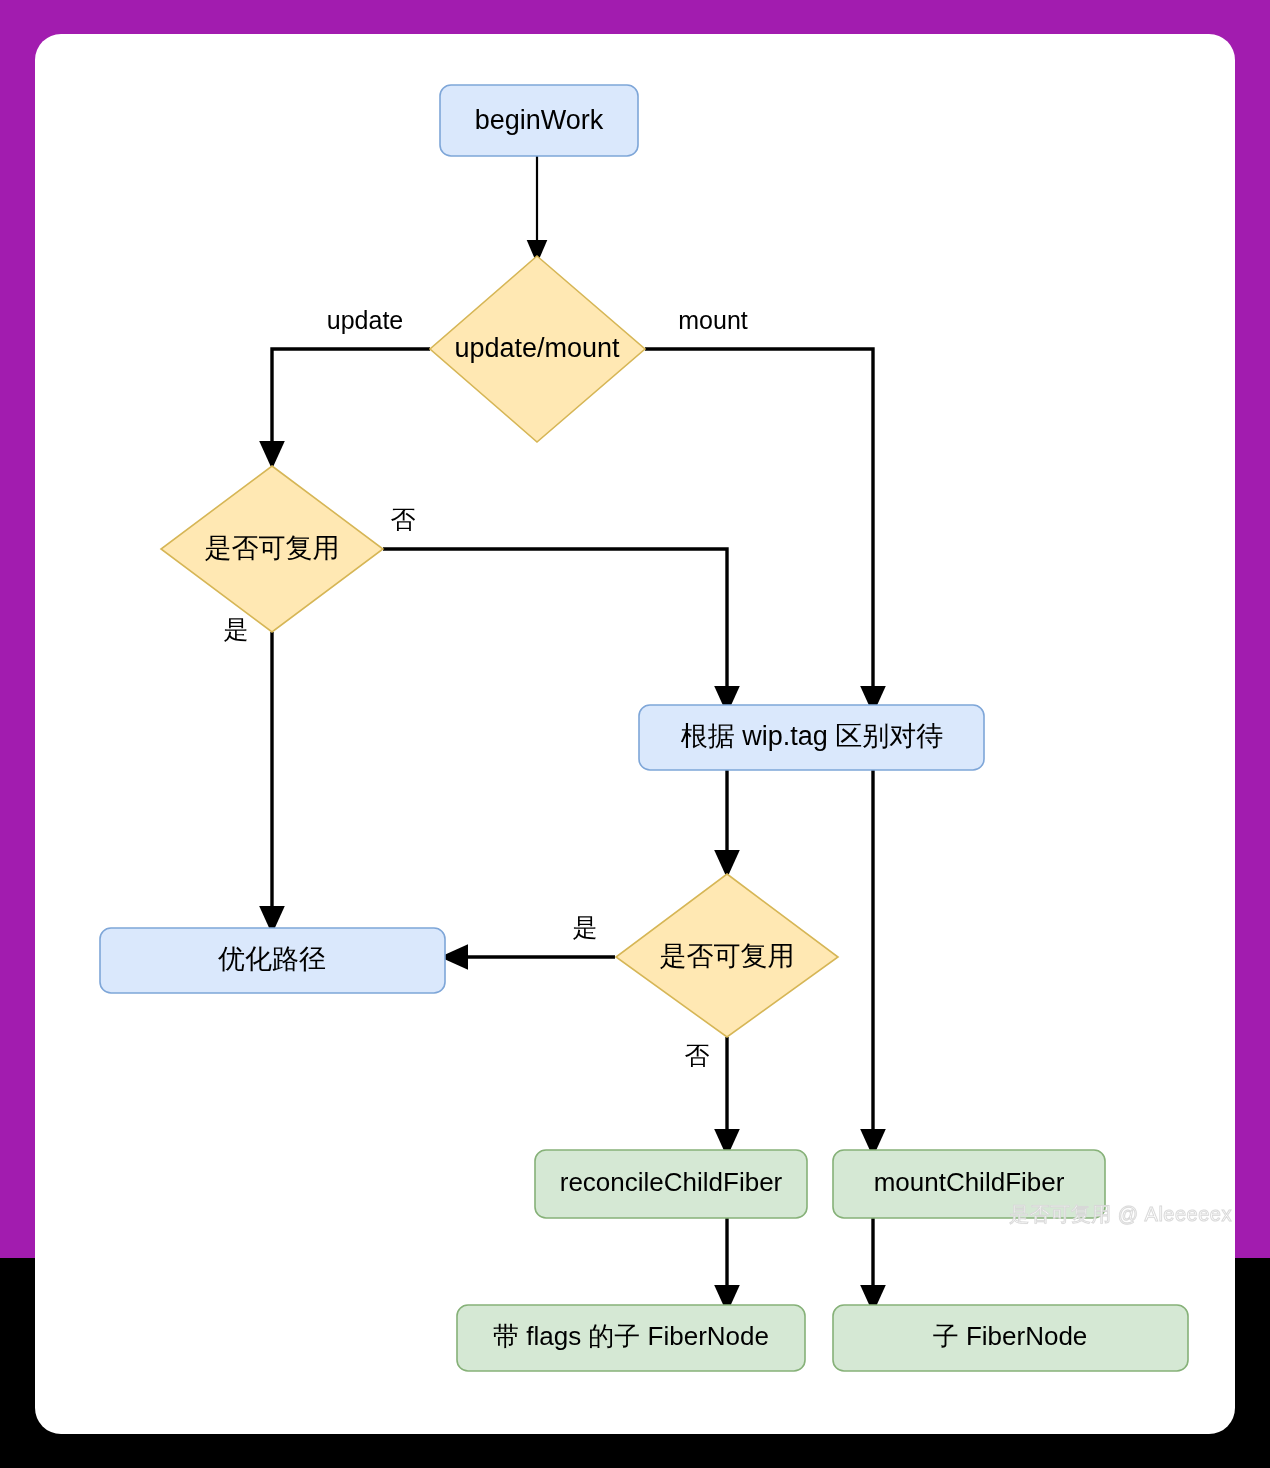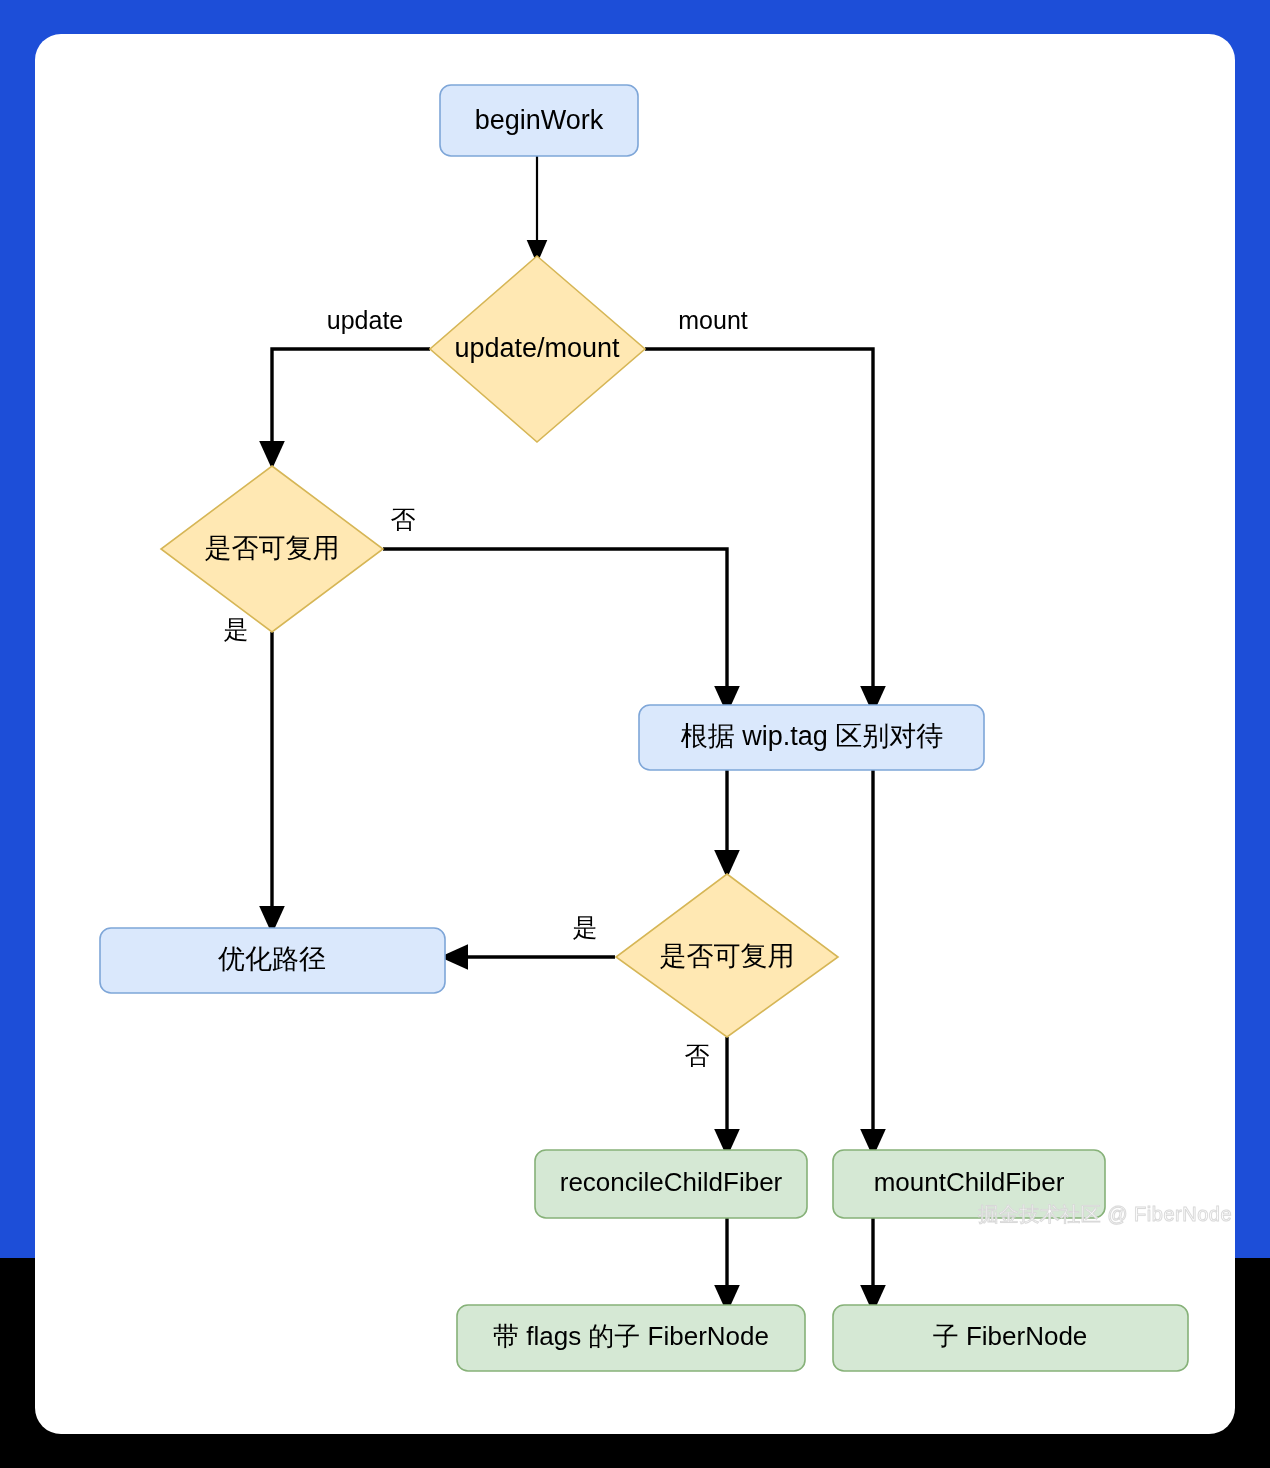--- a/index.html
+++ b/index.html
@@ -8,21 +8,21 @@
     background: #000000;
     width: 1270px;
     height: 1468px;
     overflow: hidden;
     font-family: "Liberation Sans", "DejaVu Sans", sans-serif;
   }
   #stage {
     position: relative;
     width: 1270px;
     height: 1258px;
-    background: #1d4ed8;
+    background: #a21caf;
   }
   #card {
     position: absolute;
     left: 35px;
     top: 34px;
     width: 1200px;
     height: 1400px;
     background: #ffffff;
     border-radius: 26px;
     overflow: hidden;
@@ -186,14 +186,14 @@
 
     <text class="edge-label" x="403" y="521">否</text>
 
     <text class="edge-label" x="236" y="631">是</text>
 
     <text class="edge-label" x="585" y="929">是</text>
 
     <text class="edge-label" x="697" y="1057">否</text>
   </svg>
 
-  <div class="watermark">掘金技术社区 @ FiberNode</div>
+  <div class="watermark">是否可复用 @ Aleeeeex</div>
 </div>
 
 </body></html>

